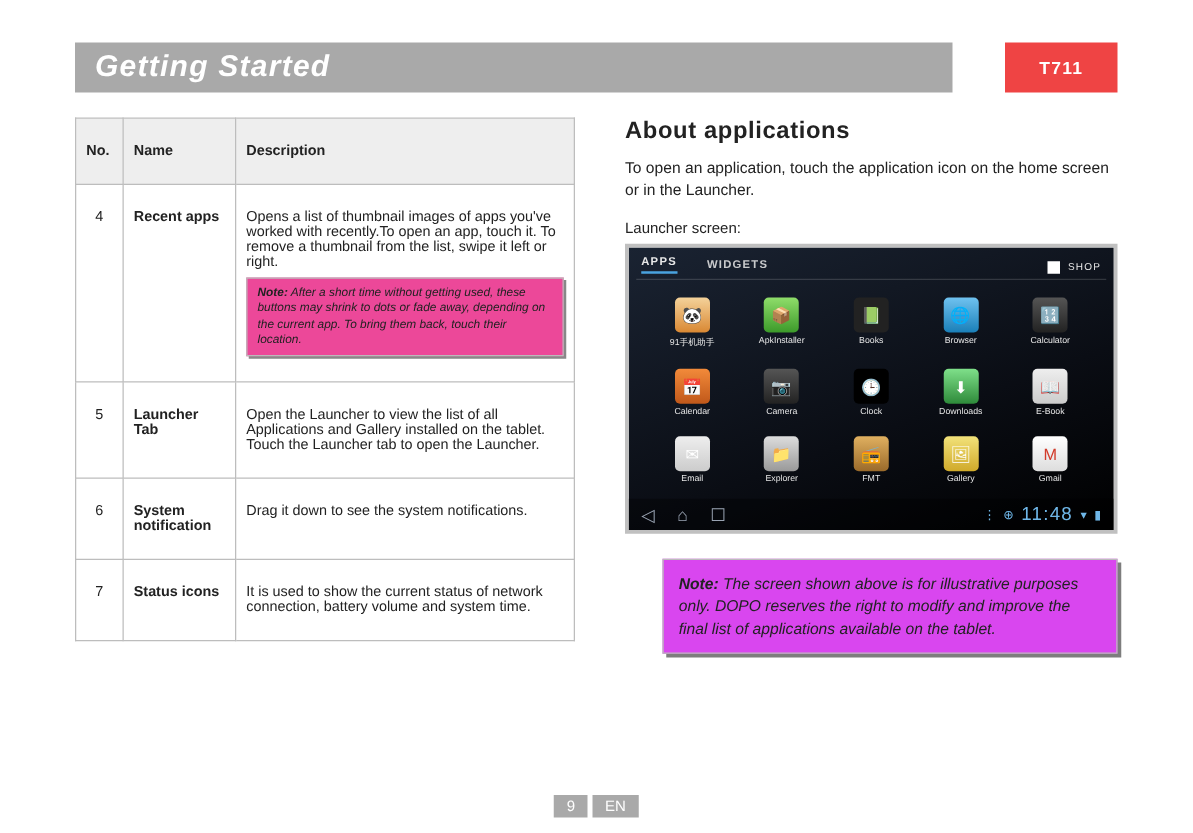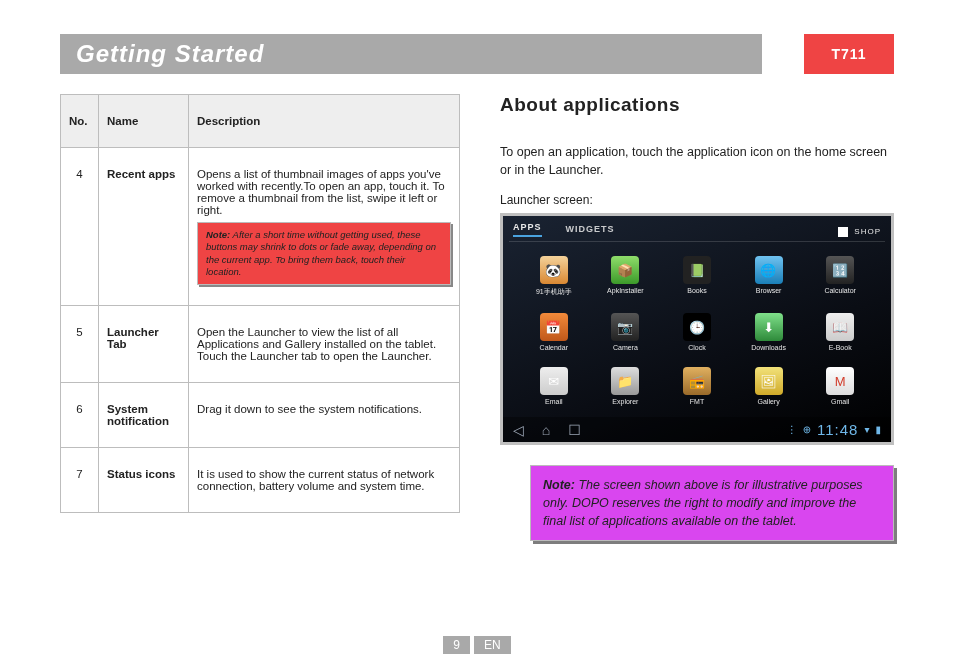--- a/index.html
+++ b/index.html
@@ -38,32 +38,32 @@
   .columns { display: flex; gap: 40px; }
   .left { width: 400px; }
   .right { flex: 1; }
 
   table { border-collapse: collapse; width: 100%; font-size: 11.5px; }
   th, td { border: 1px solid #bdbdbd; padding: 20px 8px; vertical-align: top; text-align: left; }
   th { background: #eee; font-weight: bold; }
   td.num { text-align: center; width: 38px; }
   td.name { width: 90px; font-weight: bold; }
   .note-box {
-    background: #ef4444;
+    background: #ec4899;
     border: 1px solid #bbb;
     box-shadow: 2px 2px 0 #888;
     font-style: italic;
     font-size: 9.5px;
     padding: 6px 8px;
     margin-top: 6px;
     line-height: 1.3;
   }
   .note-box .lbl { font-weight: bold; }
 
-  .right h2 { font-size: 19px; font-weight: bold; margin-bottom: 28px; letter-spacing: 0.5px; }
+  .right h2 { font-size: 19px; font-weight: bold; margin-bottom: 10px; letter-spacing: 0.5px; }
   .right p { font-size: 12.5px; margin-bottom: 14px; line-height: 1.4; }
   .right .caption { font-size: 12px; margin-bottom: 6px; }
 
   .launcher {
     width: 100%;
     border: 3px solid #c0c0c0;
     background: #0e1420;
     background: linear-gradient(160deg, #1a2332 0%, #0a0d14 60%, #000 100%);
     padding: 0;
     font-size: 8px;

